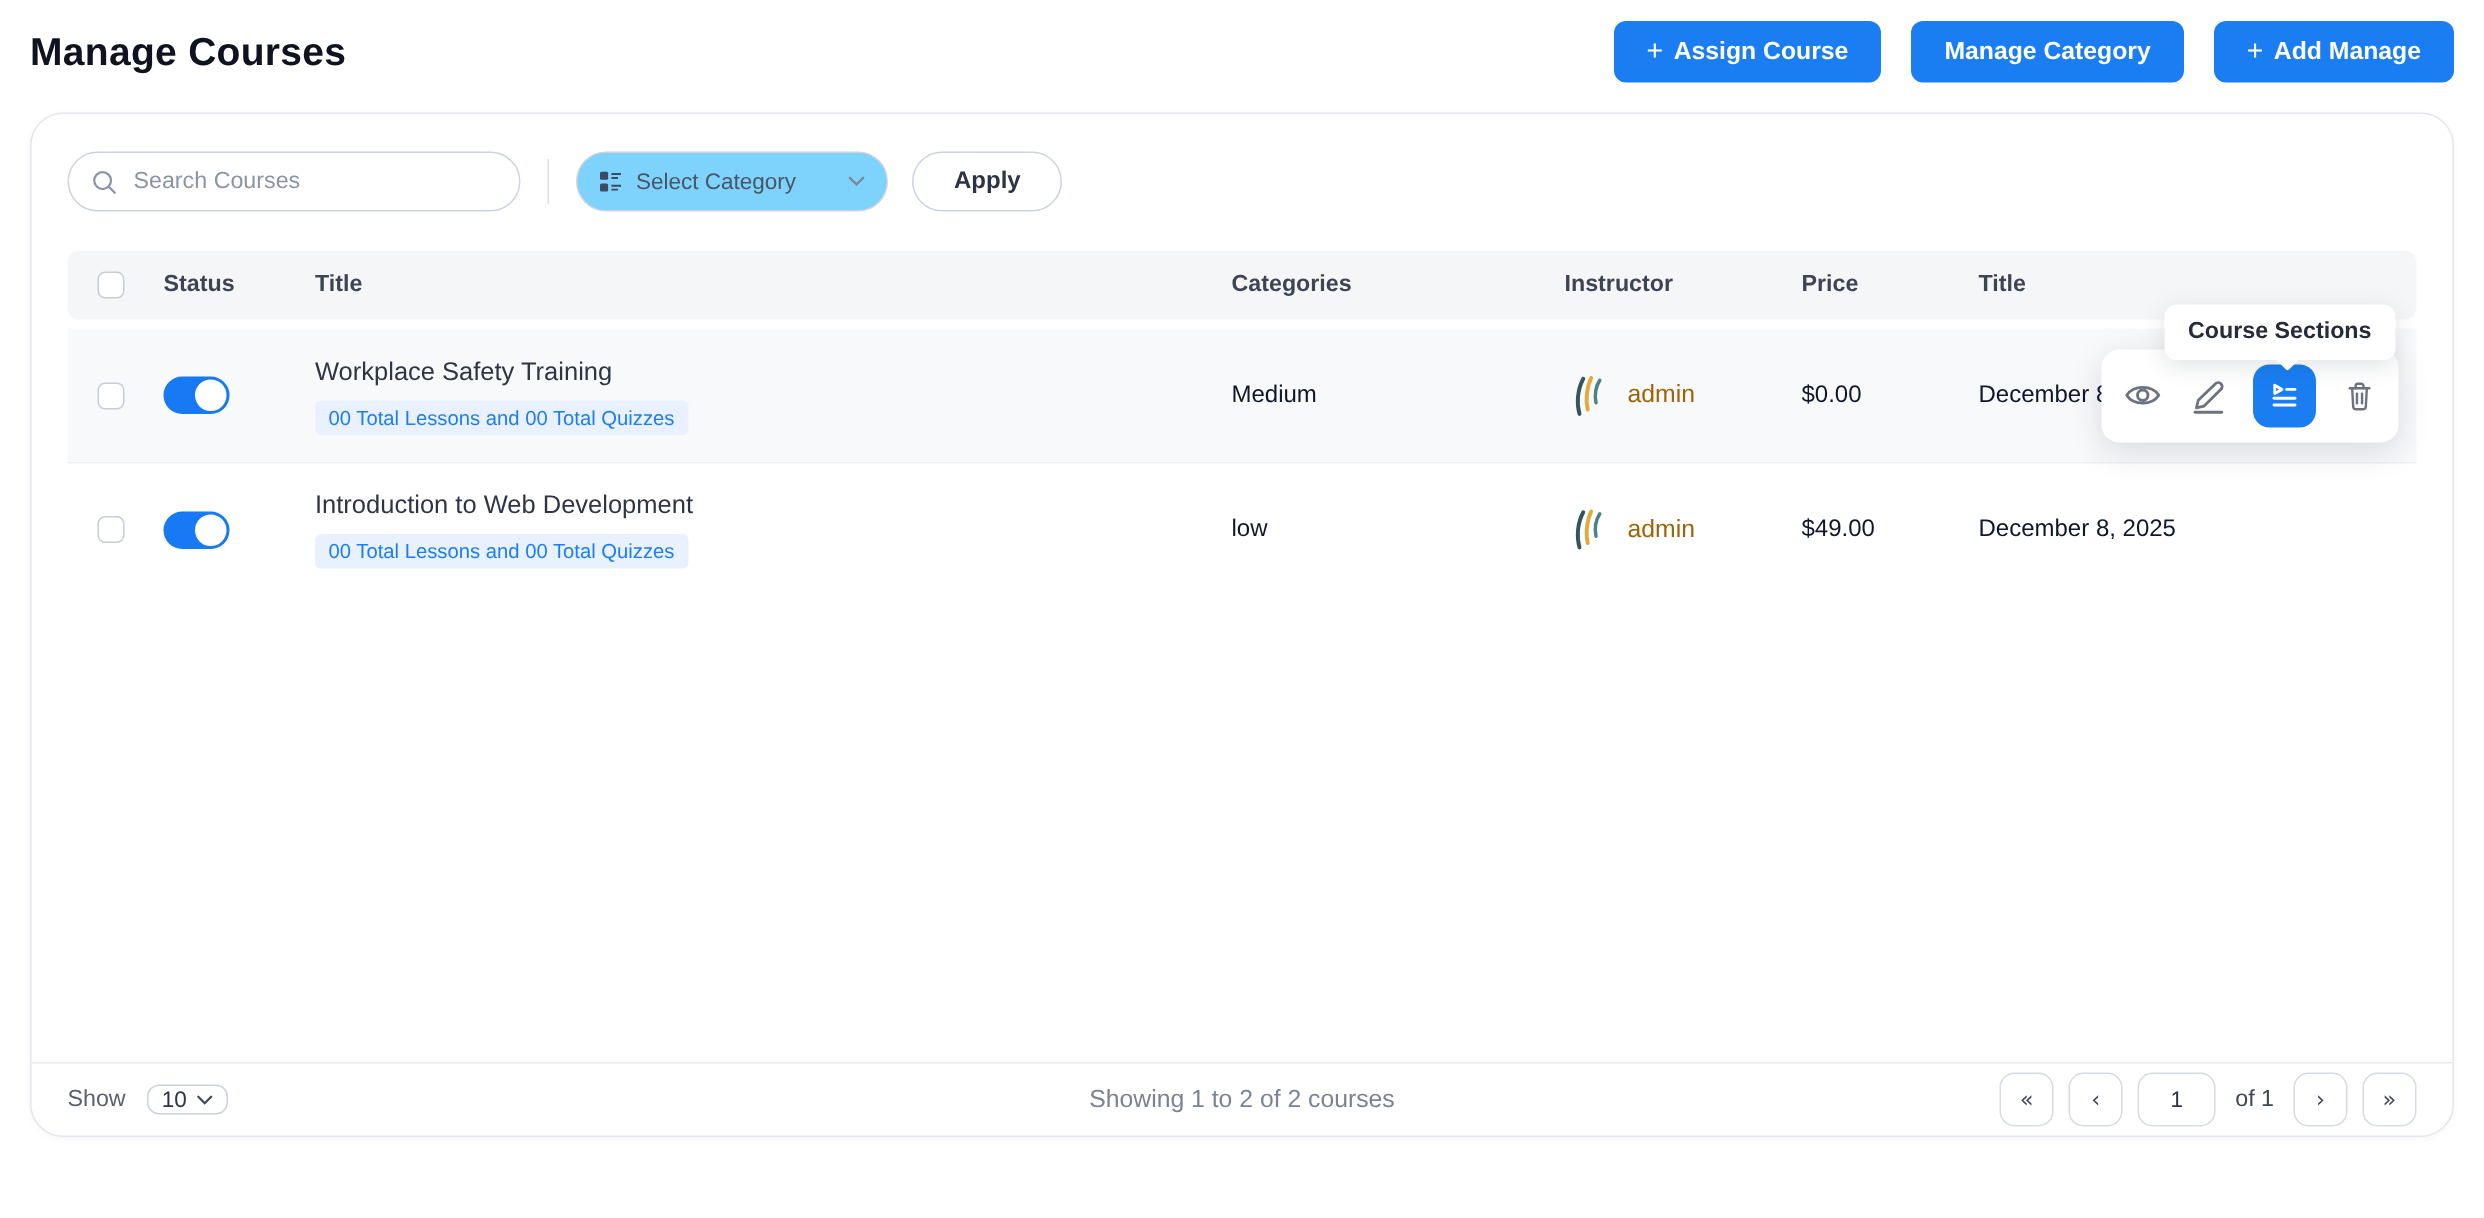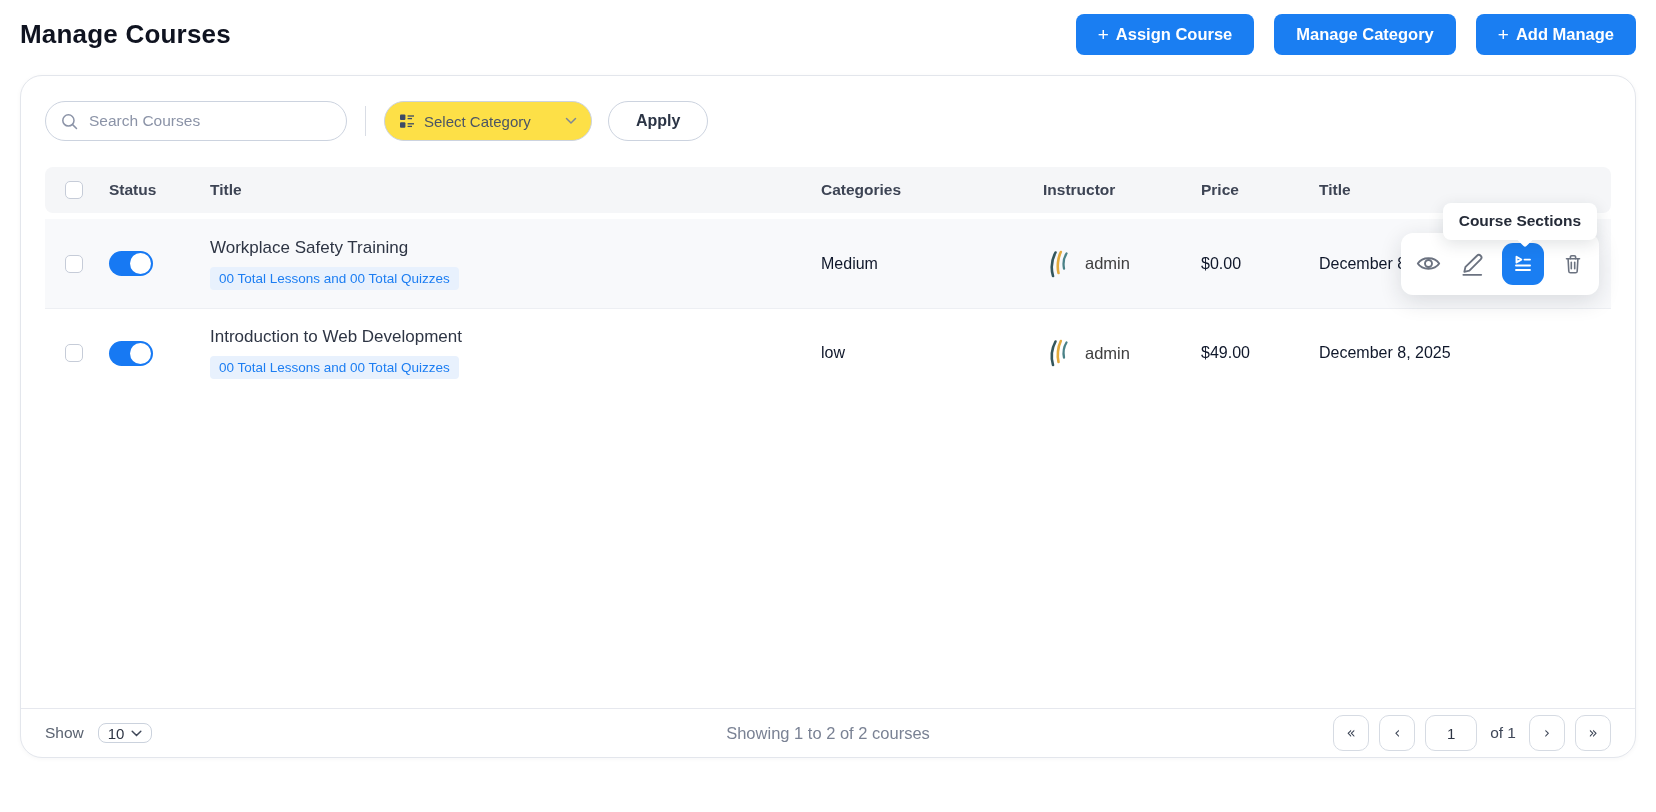--- a/index.html
+++ b/index.html
@@ -35,21 +35,21 @@
     display:flex; align-items:center; gap:9px; padding:0 15px; background:#fff;
   }
   .search-box input{
     border:none; outline:none; flex:1; font-size:15.5px; color:#3d4454; background:transparent;
     font-family:"Liberation Sans", sans-serif;
   }
   .search-box input::placeholder{ color:#8b93a7; }
   .v-sep{ width:1px; height:30px; background:#d9dde5; margin:0 2px; }
   .select-box{
     width:208px; height:40px; border:1.2px solid #ccd3df; border-radius:20px;
-    display:flex; align-items:center; gap:9px; padding:0 14px; background:#fde047; cursor:pointer;
+    display:flex; align-items:center; gap:9px; padding:0 14px; background:#7dd3fc; cursor:pointer;
   }
   .select-box .sel-label{ flex:1; font-size:15px; color:#4b5565; }
   .apply-btn{
     height:40px; padding:0 27px; border:1.2px solid #ccd3df; border-radius:20px;
     background:#fff; font-size:16px; font-weight:600; color:#2b3445; cursor:pointer;
     font-family:"Liberation Sans", sans-serif;
   }
   
   .table{ padding:0 24px; }
   .grid-cols{
@@ -75,21 +75,21 @@
     position:absolute; top:2px; right:2px; width:21px; height:21px; border-radius:50%; background:#fff;
   }
   .title-cell{ padding-left:17px; }
   .course-title{ font-size:17px; color:#2e3544; }
   .meta-pill{
     display:inline-block; margin-top:9px; background:#e8f1fd; color:#1d7ef2;
     font-size:13.5px; padding:4px 9px; border-radius:4px; cursor:pointer;
   }
   .cat-cell,.price-cell,.date-cell{ font-size:16px; color:#0f172a; }
   .date-cell{ white-space:nowrap; overflow:hidden; }
-  .instr-cell{ display:flex; align-items:center; gap:12px; font-size:16.5px; color:#404040; }
+  .instr-cell{ display:flex; align-items:center; gap:12px; font-size:16.5px; color:#a16207; }
   .avatar{ width:30px; height:34px; display:flex; align-items:center; justify-content:center; }
   
   .actions-panel{
     position:absolute; right:12px; top:50%; transform:translateY(-50%);
     background:#fff; border-radius:12px; padding:10px 14px;
     box-shadow:0 6px 22px rgba(25,35,50,.14);
     display:flex; align-items:center; gap:17px; z-index:5;
   }
   .icon-btn{ background:none; border:none; padding:0; cursor:pointer; display:flex; align-items:center; }
   .cs-btn{

